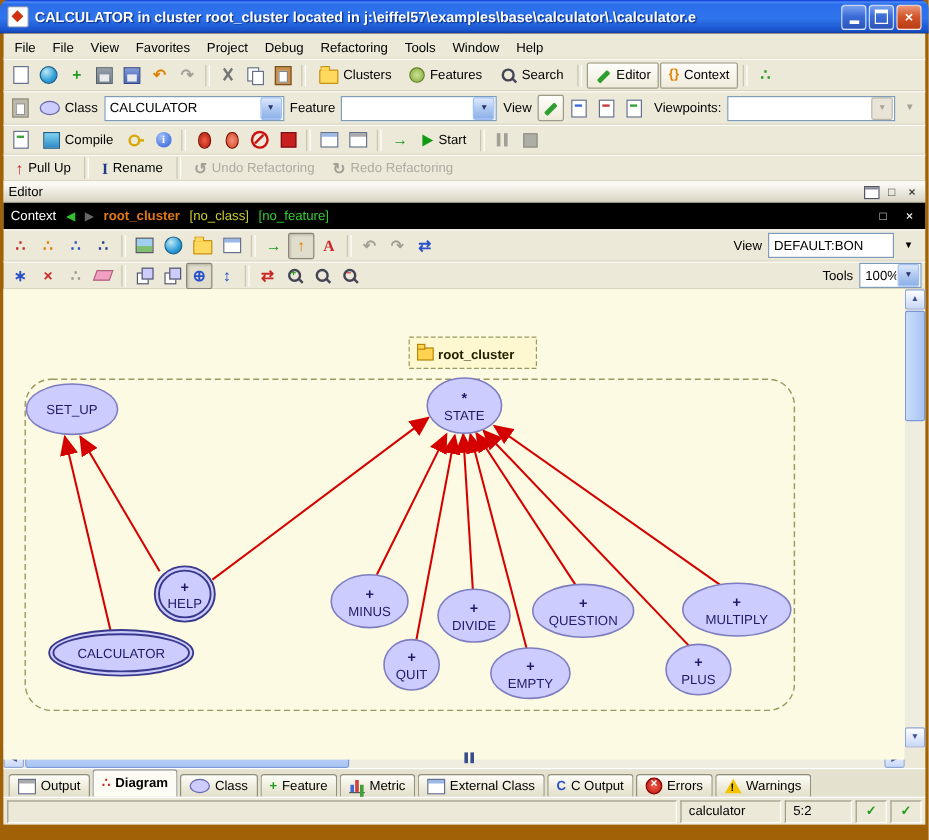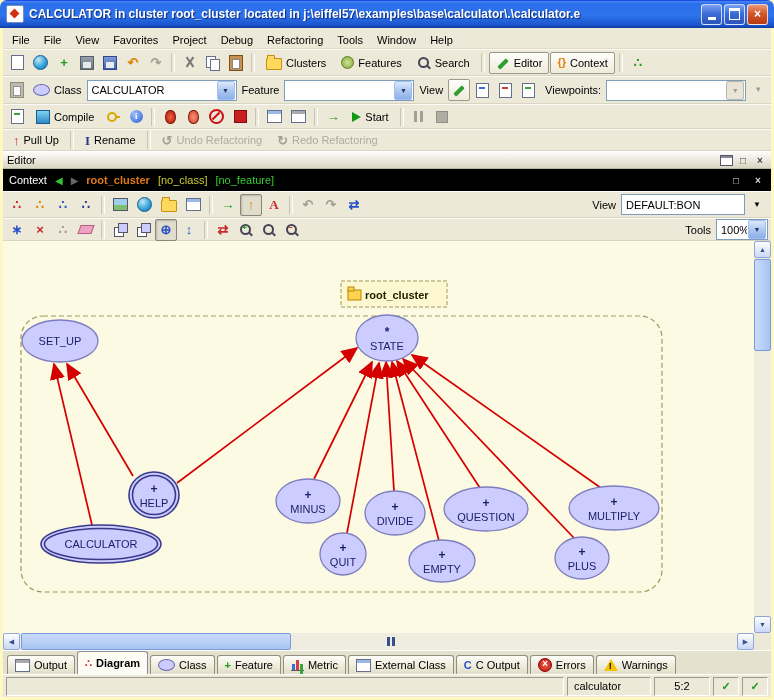--- a/index.html
+++ b/index.html
@@ -1,17 +1,17 @@
 <!DOCTYPE html>
 <html><head>
 <meta charset="utf-8">
 <style>
   html,body{margin:0;padding:0}
   body{width:774px;height:700px;overflow:hidden;font-family:"Liberation Sans",sans-serif;font-size:11px;color:#000;background:#fff}
-  .frame{width:774px;height:700px;box-sizing:border-box;background:#fef9c3;padding:0 3px 3px;display:flex;flex-direction:column}
+  .frame{width:774px;height:700px;box-sizing:border-box;background:#a16207;padding:0 3px 13px;display:flex;flex-direction:column}
   
   .titlebar{flex:none;height:28px;margin:0 -3px;border-radius:7px 7px 0 0;display:flex;align-items:center;gap:5px;padding:0 6px;
     background:linear-gradient(180deg,#0831D9 0%,#4A8AF4 6%,#2B6EEA 12%,#2E74EC 55%,#1A54CC 90%,#0F3C9C 100%)}
   .appicon{width:16px;height:16px;background:#fff;border:1px solid #7A8CB8;border-radius:2px;position:relative;flex:none}
   .appicon::after{content:"";position:absolute;left:4px;top:4px;width:7px;height:7px;background:#D03010;transform:rotate(45deg)}
   .title{flex:1;color:#fff;font-weight:bold;font-size:12px;white-space:nowrap;overflow:hidden;text-overflow:ellipsis;text-shadow:1px 1px 1px #0A2A7A}
   .caps{display:flex;gap:2px;flex:none}
   .cap{width:21px;height:21px;border-radius:3px;border:1px solid rgba(255,255,255,.75);display:flex;align-items:center;justify-content:center;color:#fff;font-weight:bold;font-size:12px;
     background:linear-gradient(180deg,#7AA1EF,#3C6CD8 45%,#2B54B8);box-sizing:border-box}
   .cap.close{background:linear-gradient(180deg,#E9997B,#D4562B 45%,#B73A12)}
@@ -31,21 +31,21 @@
   .sep{width:2px;height:18px;border-left:1px solid #C9C5B0;border-right:1px solid #FFFFFF;margin:0 3px;flex:none}
   .spacer{flex:1}
   .lbl{padding:0 4px;white-space:nowrap;flex:none;display:inline-flex;align-items:center;gap:4px}
   .graytext{color:#A8A49A}
   
   .combo{display:inline-flex;align-items:center;height:21px;border:1px solid #7F9DB9;background:#fff;box-sizing:border-box;flex:none}
   .combo .val{flex:1;padding:0 4px;white-space:nowrap;overflow:hidden}
   .cbarrow{width:16px;height:17px;margin:1px;border:1px solid #9EBEF5;border-radius:2px;display:flex;align-items:center;justify-content:center;font-size:7px;color:#21346B;
     background:linear-gradient(180deg,#DCE9FC,#AFC8F0 50%,#8BB0E8);flex:none}
   .cbarrow.dis{background:#E8E5D8;border-color:#BBB8A8;color:#A5A195}
-  .w150{width:150px}.w130{width:130px}.w140{width:140px}.w120{width:124px}.w52{width:52px}
+  .w150{width:150px}.w130{width:130px}.w140{width:140px}.w120{width:105px}.w52{width:52px}
   
   .g{font-style:normal;font-weight:bold;line-height:1;flex:none}
   .g.big{font-size:13px}.g.small{font-size:8px}
   .green{color:#1E9C1E}.red{color:#C82828}.blue{color:#2850C8}.orange{color:#E08000}.gray{color:#9A9890}.navy{color:#22388C}
   .serif{font-family:"Liberation Serif",serif}
   
   .ic{position:relative;display:inline-block;flex:none}
   .ic-page{width:11px;height:13px;background:#fff;border:1px solid #66708A}
   .ic-page.b1::after,.ic-page.b2::after,.ic-page.b3::after{content:"";position:absolute;left:2px;top:3px;width:6px;height:2px}
   .ic-page.b1::after{background:#3C6CD8}.ic-page.b2::after{background:#C83C3C}.ic-page.b3::after{background:#3CA03C}
@@ -134,21 +134,21 @@
   .scorner{width:17px;flex:none;background:#ECE9D8}
   
   .tabbar{flex:none;height:24px;display:flex;align-items:flex-end;gap:2px;padding:0 4px;background:#E4E1CE;border-top:1px solid #fff;box-sizing:border-box}
   .tab{height:19px;display:inline-flex;align-items:center;gap:4px;padding:0 7px;border:1px solid #928F7E;border-bottom:none;border-radius:3px 3px 0 0;
     background:linear-gradient(180deg,#FEFEFA,#EDEAD9 60%,#E2DECB);white-space:nowrap;box-sizing:border-box}
   .tab.active{height:23px;background:#FCFBF4;font-weight:bold;border-color:#898C95}
   
   .statusbar{flex:none;height:23px;display:flex;align-items:center;gap:3px;padding:2px 3px;box-sizing:border-box;background:#ECE9D8;border-top:1px solid #fff}
   .sp{height:19px;border:1px solid;border-color:#9D9A87 #FFFFFF #FFFFFF #9D9A87;display:flex;align-items:center;padding:0 6px;box-sizing:border-box;white-space:nowrap}
   .sp.grow{flex:1}
-  .sp.center{justify-content:center}
+  .sp.center{}
   .w84{width:84px}.w56{width:56px}.spicon{width:26px;justify-content:center;padding:0}
 </style>
 </head>
 <body>
 
 <div class="frame">
 
   <div class="titlebar">
     <span class="appicon"></span>
     <span class="title">CALCULATOR  in cluster root_cluster   located in j:\eiffel57\examples\base\calculator\.\calculator.e</span>

